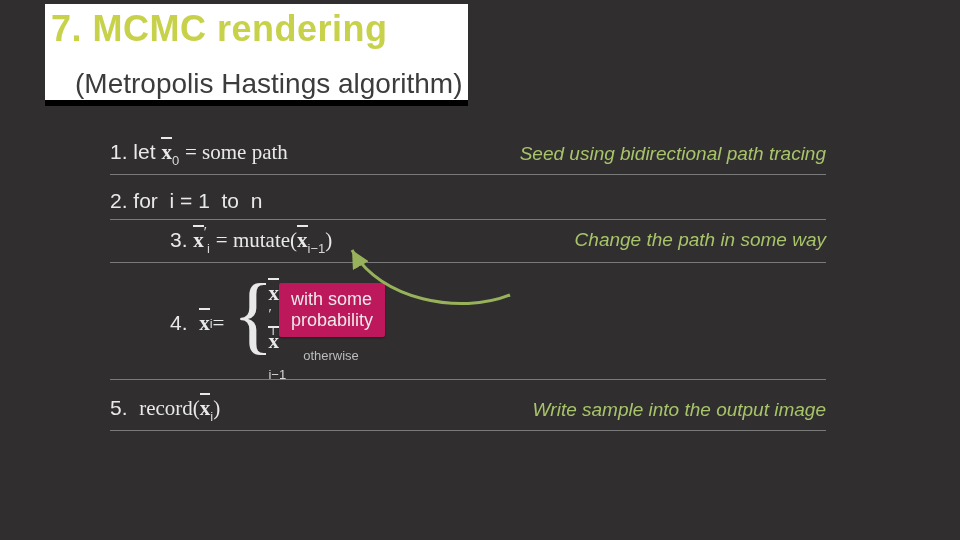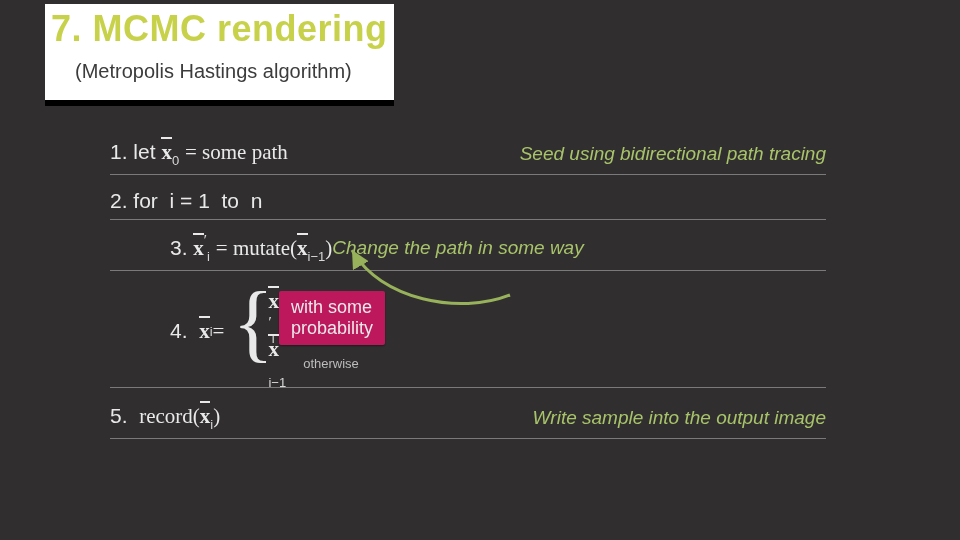--- a/index.html
+++ b/index.html
@@ -1,20 +1,20 @@
 <!DOCTYPE html>
 <html><head>
 <meta charset="utf-8">
 <style>
   html,body{margin:0;padding:0;width:960px;height:540px;overflow:hidden}
   body{background:#302e2e;font-family:Arial,Helvetica,sans-serif}
   .slide{position:relative;width:836px;height:540px}
   .title-bar{position:absolute;left:45px;top:4px;height:90px;padding:0 12px 6px 12px;border-bottom:6px solid #000;background:transparent}
   .title{color:#c7d14a;font-size:36px;font-weight:700;letter-spacing:.5px;margin:0;padding-top:2px}
-  .subtitle{color:#3c3c3c;font-size:20px;margin:10px 0 0 24px}
+  .subtitle{color:#3c3c3c;font-size:28px;margin:18px 0 0 24px}
   .title-wrap{background:#fff;display:inline-block;padding:2px 6px 4px 6px}
 
   .algo{position:absolute;left:110px;top:140px;width:716px}
   .row{display:flex;align-items:center}
   .step{color:#e9e9e9;font-size:21px;font-family:'Segoe UI',Arial,sans-serif}
   .serif{font-family:Georgia,'Times New Roman',serif}
   .note{color:#a8c46a;font-style:italic;font-size:19px;font-family:'Segoe UI',Arial,sans-serif}
   .hr{height:1px;background:#7a7a7a;margin:6px 0 0 0;width:716px}
   .indent1{padding-left:60px}
   .vec{position:relative;display:inline-block;font-family:Georgia,serif;font-weight:700}
@@ -59,21 +59,21 @@
       <div class="step">
         <span>2.</span>
         <span>for</span>&nbsp;
         <span>i = 1</span>&nbsp;
         <span>to</span>&nbsp;
         <span>n</span>
       </div>
     </div>
     <div class="hr"></div>
 
-    <div class="row indent1" style="margin-top:12px;">
+    <div class="row indent1" style="margin-top:4px;justify-content:space-between">
       <div class="step">
         <span>3.</span>
         <span class="vec"><span class="bar"></span><span class="serif">x</span></span><span class="sup serif">′</span><span class="sub">i</span>
         <span class="serif"> = </span>
         <span class="mut">mutate</span><span class="serif">(</span><span class="vec"><span class="bar"></span><span class="serif">x</span></span><span class="sub">i−1</span><span class="serif">)</span>
       </div>
       <div class="note">Change the path in some way</div>
     </div>
     <div class="hr"></div>
 

